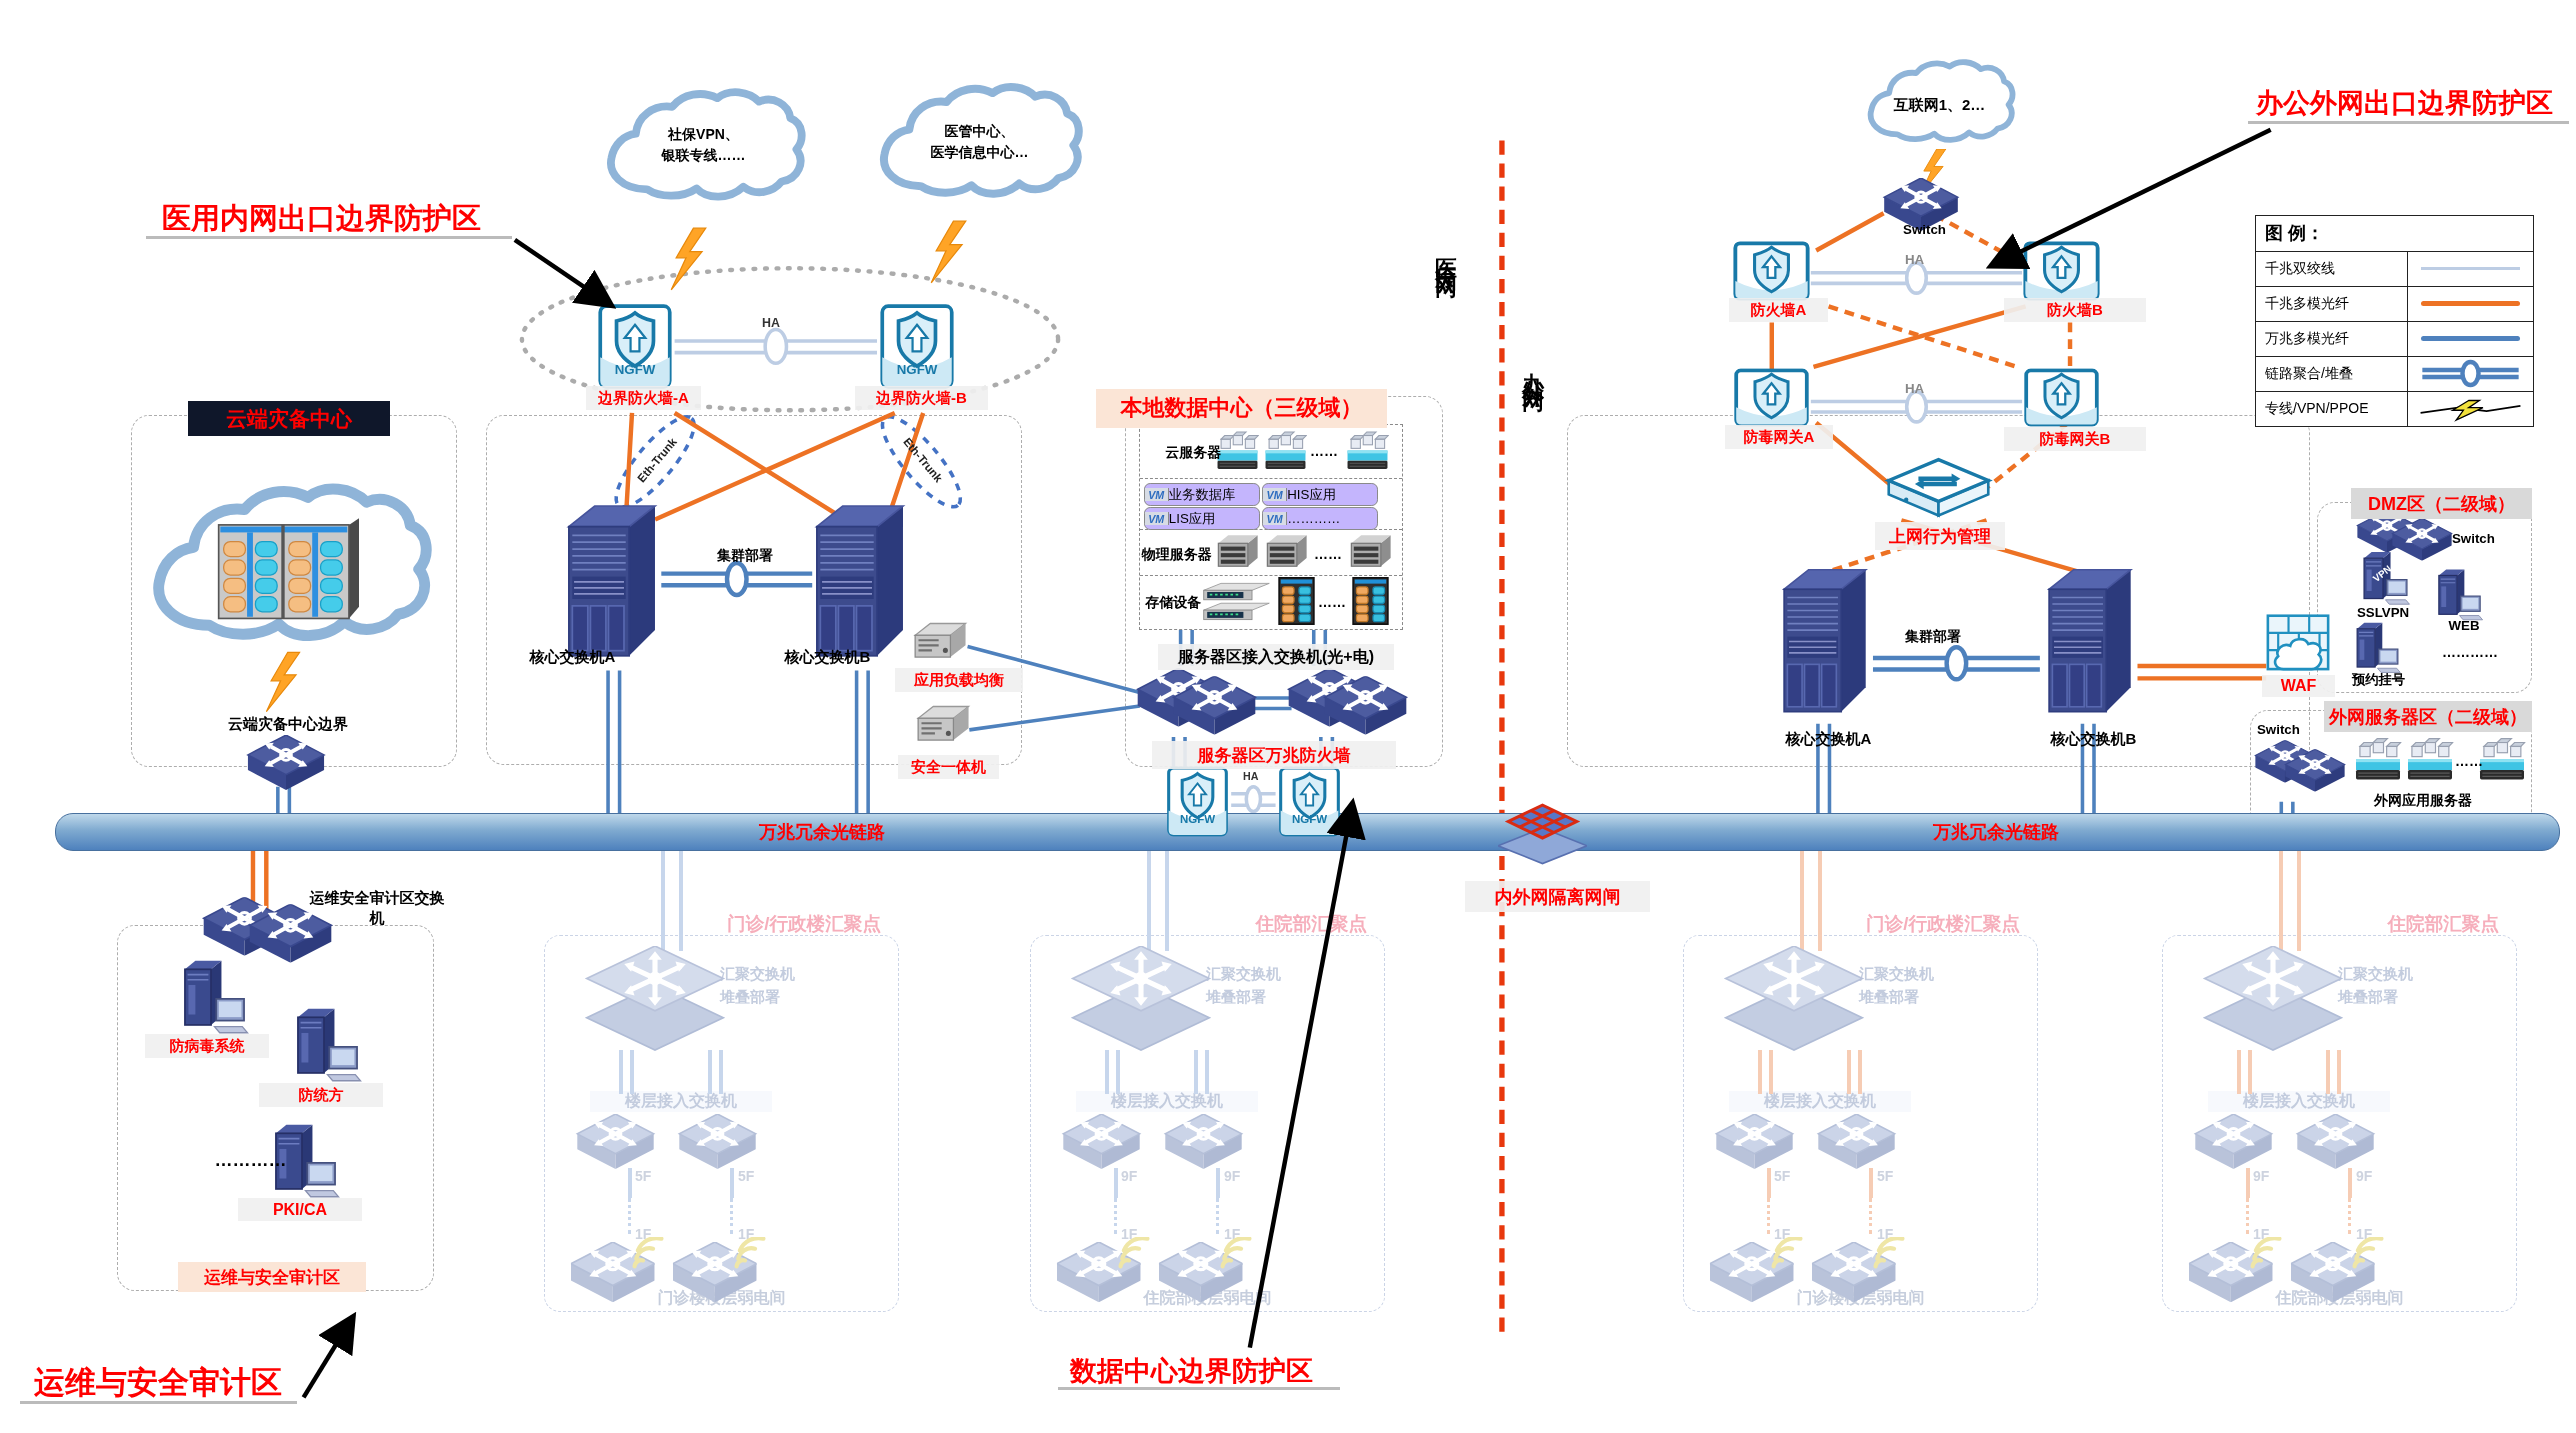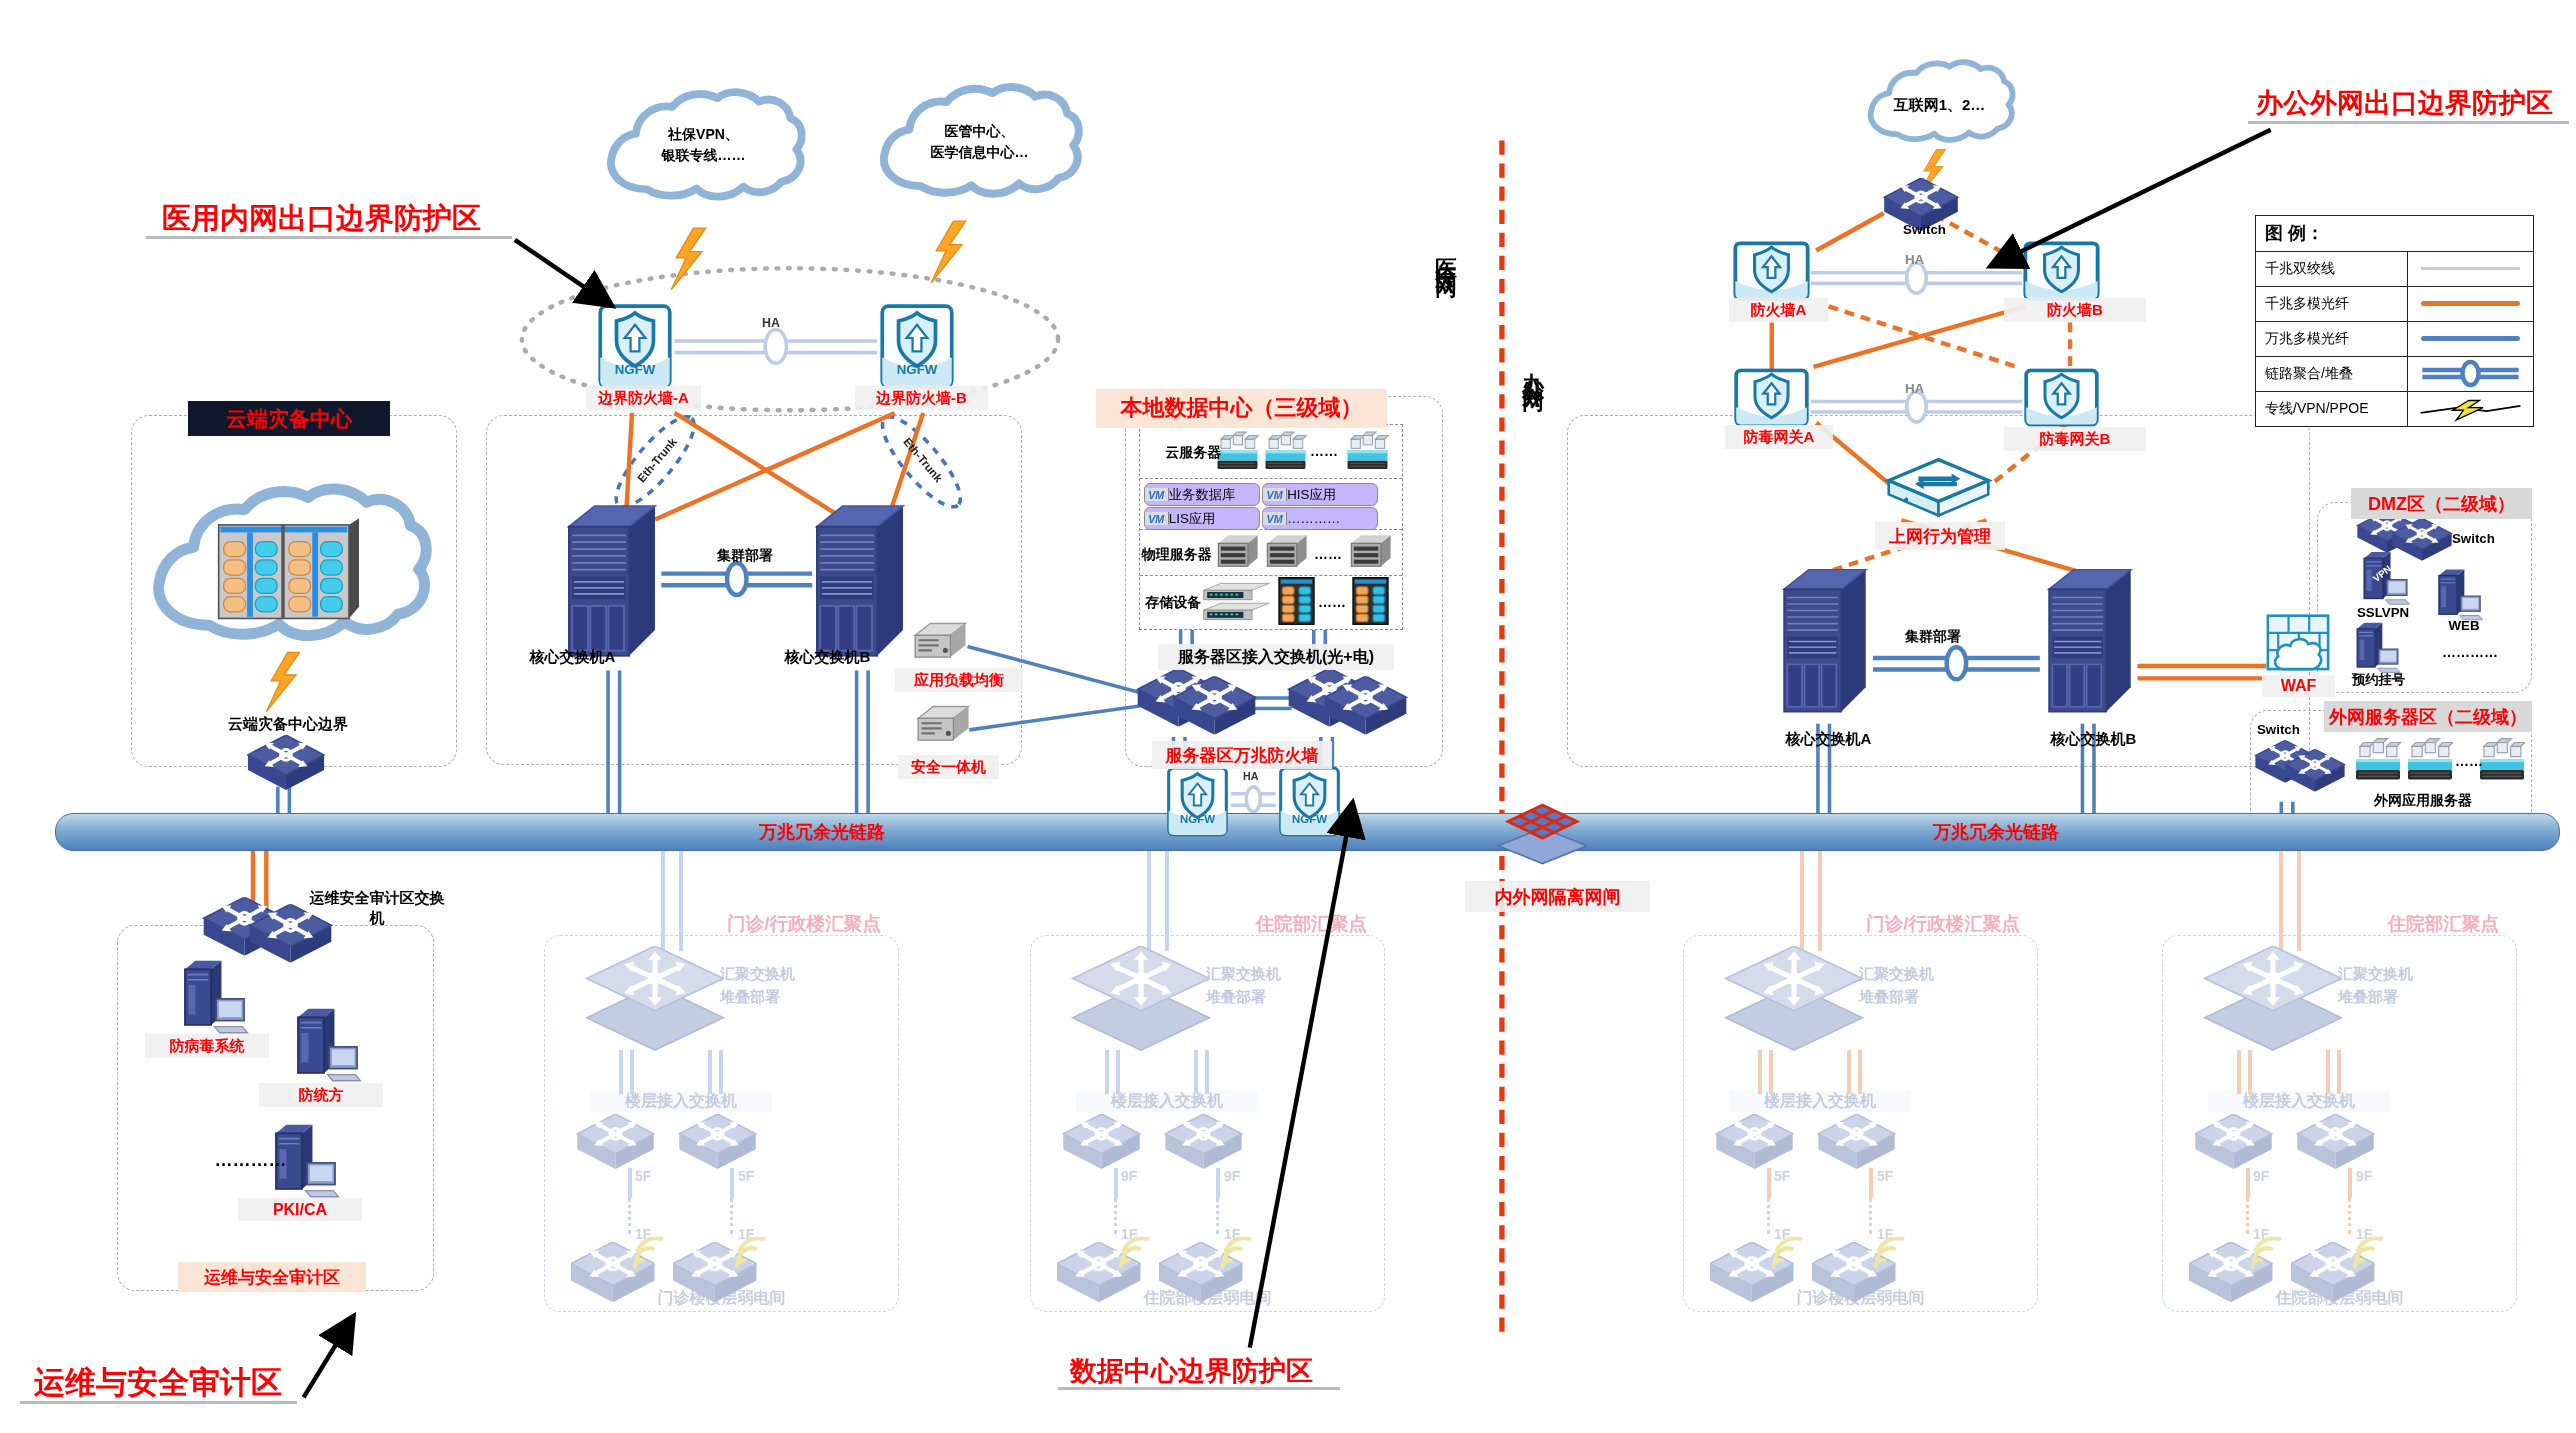--- a/index.html
+++ b/index.html
@@ -436,21 +436,21 @@
     </svg>
   <svg class="icon" style="left:1170px;top:676px;width:89px;height:59px;" viewBox="0 0 100 66" width="89" height="59">
       <use href="#i-switch"></use>
     </svg>
   <svg class="icon" style="left:1285px;top:668px;width:89px;height:59px;" viewBox="0 0 100 66" width="89" height="59">
       <use href="#i-switch"></use>
     </svg>
   <svg class="icon" style="left:1321px;top:676px;width:89px;height:59px;" viewBox="0 0 100 66" width="89" height="59">
       <use href="#i-switch"></use>
     </svg>
-  <div class="lbl bg red" style="left:1152px;top:741px;width:180px;font-size:17px;padding:2.7px 0;">服务器区万兆防火墙</div>
+  <div class="lbl bg red" style="left:1152px;top:741px;width:244px;font-size:17px;padding:2.7px 0;">服务器区万兆防火墙</div>
   <svg class="icon" style="left:1164px;top:766px;width:67px;height:71px;" viewBox="0 0 76 80" width="67" height="71">
       <use href="#i-ngfw"></use>
     </svg>
   <div class="lbl" style="left:1164px;top:813px;width:67px;font-size:11.5px;color:#1879A8;z-index:4;">NGFW</div>
   <svg class="icon" style="left:1276px;top:766px;width:67px;height:71px;" viewBox="0 0 76 80" width="67" height="71">
       <use href="#i-ngfw"></use>
     </svg>
   <div class="lbl" style="left:1276px;top:813px;width:67px;font-size:11.5px;color:#1879A8;z-index:4;">NGFW</div>
   <div class="lbl" style="left:1243px;top:770px;font-size:10.7px;color:#333;">HA</div>
 

